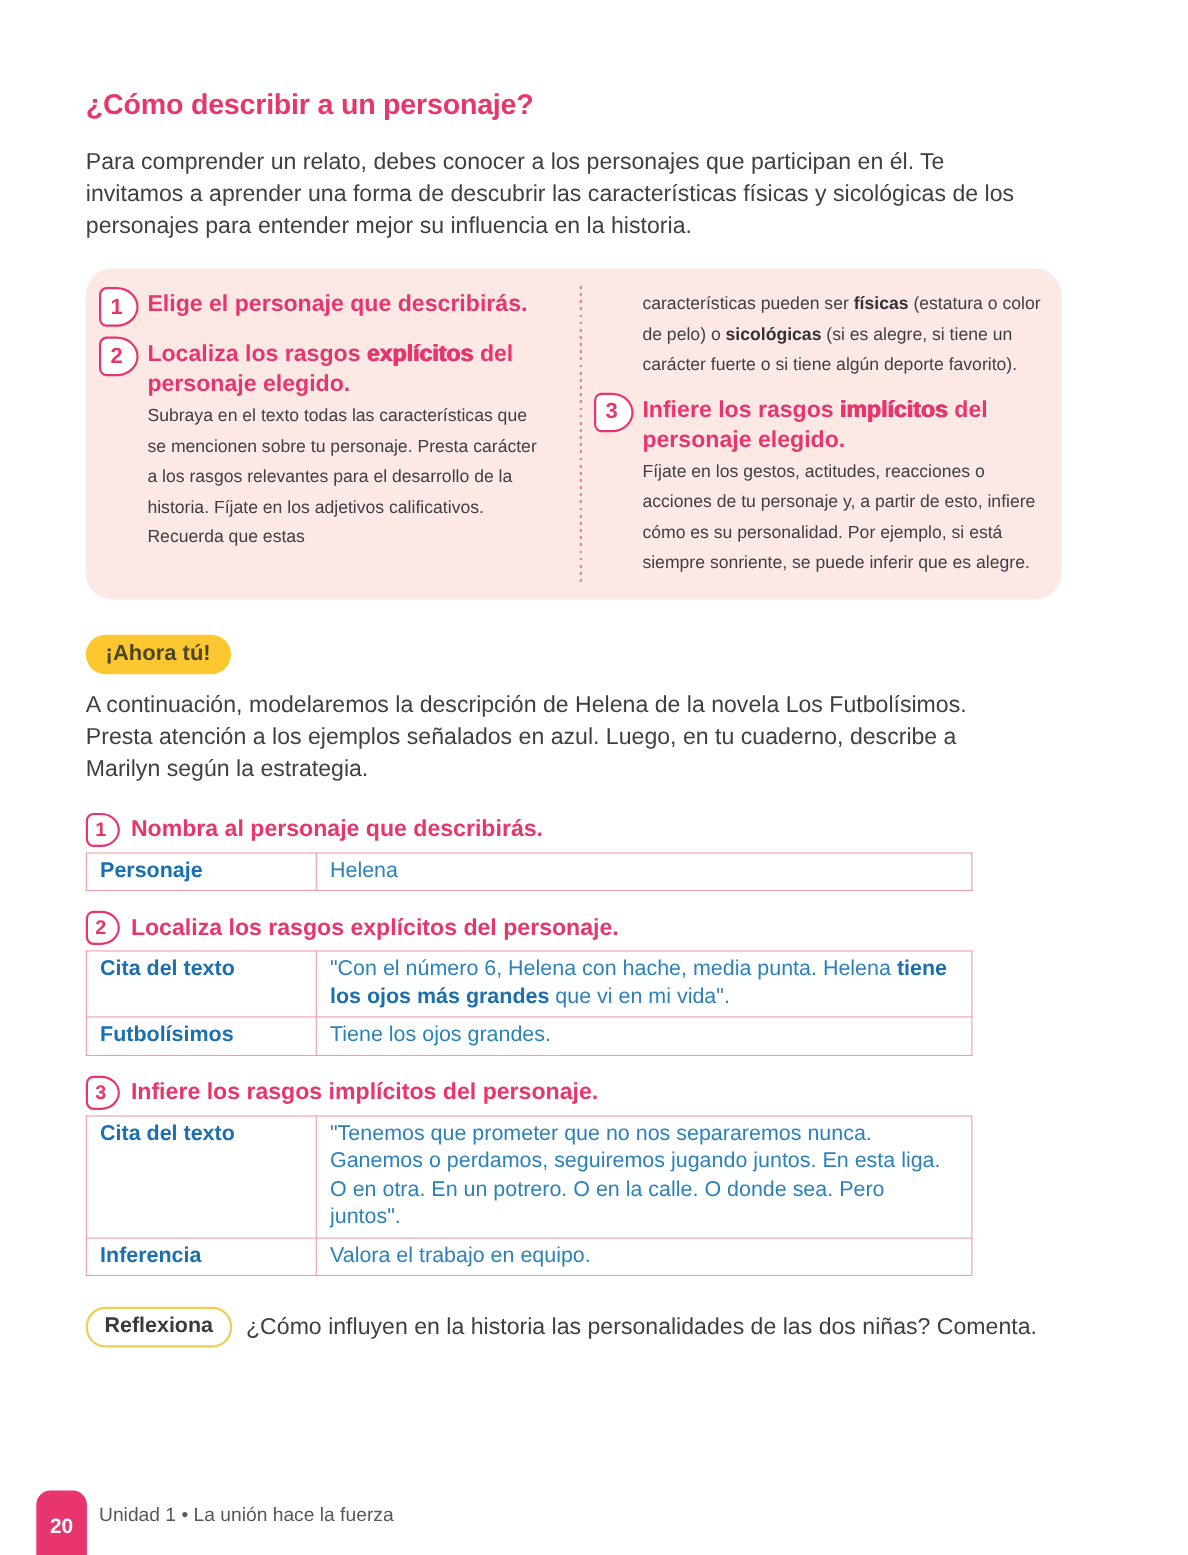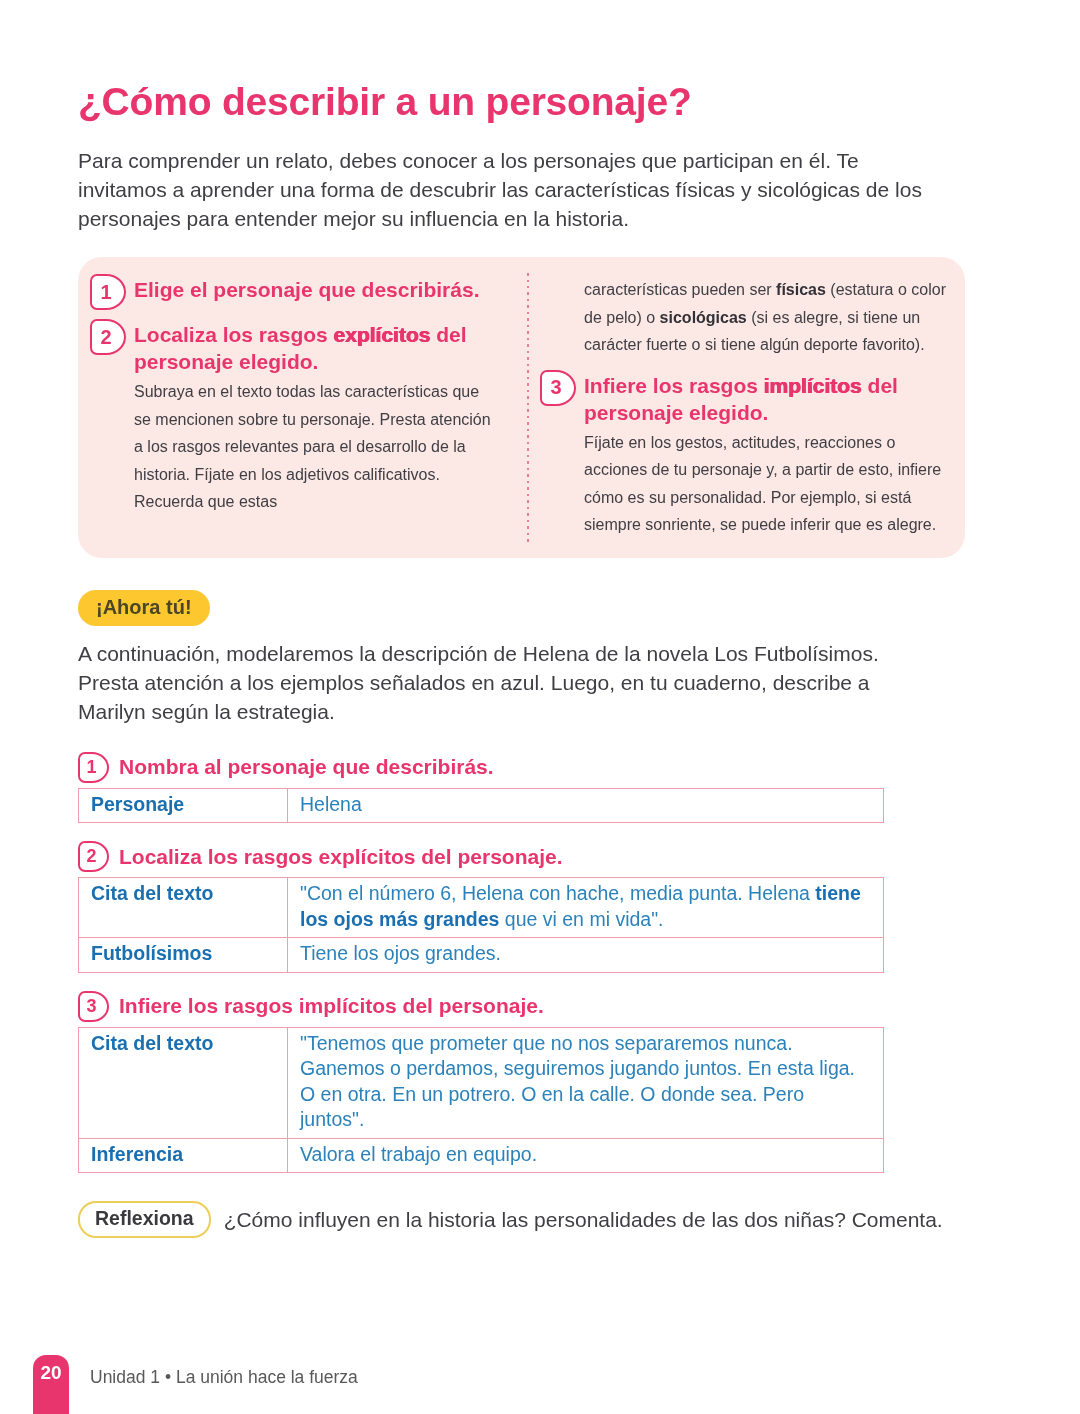--- a/index.html
+++ b/index.html
@@ -6,21 +6,21 @@
   html,body { background:#ffffff; }
   body { font-family:"Liberation Sans", sans-serif; }
   .page {
     position:relative; width:1080px; height:1414px;
     background:#fff; overflow:hidden;
   }
   .content { padding:80px 115px 0 78px; }
 
   
   .page-title {
-    color:var(--accent,#e8356d); font-size:39px; font-weight:bold;
+    color:var(--accent,#e8356d); font-size:26px; font-weight:bold;
     letter-spacing:-0.2px; margin-bottom:22px;
   }
 
   
   .para {
     color:var(--body,#3f3e44); font-size:21px; line-height:29px;
     max-width:852px;
   }
 
   
@@ -91,24 +91,24 @@
   .reflexiona-pill {
     flex:0 0 auto; background:#fff; border:2px solid var(--reflex-border,#ecce58);
     border-radius:18px; padding:4px 15px 6px 15px;
     color:#3a3a3e; font-size:19.5px; font-weight:bold;
   }
   .reflexiona-text { margin-left:13px; color:var(--body,#3f3e44); font-size:21px; }
 
   
   .footer { position:absolute; left:0; right:0; bottom:0; height:60px; }
   .page-num-badge {
-    position:absolute; left:33px; bottom:0; width:36px; height:59px;
+    position:absolute; left:33px; bottom:0; width:46px; height:59px;
     background:var(--accent,#e8356d); border-radius:13px 13px 0 0;
     color:#fff; font-size:19px; font-weight:bold;
-    text-align:center; padding-top:7px;
+    text-align:center; padding-top:23px;
   }
   .footer-label {
     position:absolute; left:90px; bottom:26px;
     color:var(--footer-text,#58585a); font-size:17.5px;
   }
 </style>
 </head>
 <body>
 
 <div class="page">
@@ -125,21 +125,21 @@
         <div class="step">
           <div class="num-badge">1</div>
           <div class="step-content">
             <div class="step-title"><span>Elige el personaje que describirás.</span></div>
           </div>
         </div>
         <div class="step">
           <div class="num-badge">2</div>
           <div class="step-content">
             <div class="step-title"><span>Localiza los rasgos </span><span class="seg-x">explícitos</span><span> del personaje elegido.</span></div>
-            <div class="box-text">Subraya en el texto todas las características que se mencionen sobre tu personaje. Presta atención a los rasgos relevantes para el desarrollo de la historia. Fíjate en los adjetivos calificativos. Recuerda que estas</div>
+            <div class="box-text">Subraya en el texto todas las características que se mencionen sobre tu personaje. Presta carácter a los rasgos relevantes para el desarrollo de la historia. Fíjate en los adjetivos calificativos. Recuerda que estas</div>
           </div>
         </div>
       </div>
 
       <div class="box-col right">
         <div class="box-text cont-text"><span>características pueden ser </span><span class="seg-b">físicas</span><span> (estatura o color de pelo) o </span><span class="seg-b">sicológicas</span><span> (si es alegre, si tiene un carácter fuerte o si tiene algún deporte favorito).</span></div>
         <div class="step">
           <div class="num-badge">3</div>
           <div class="step-content">
             <div class="step-title"><span>Infiere los rasgos </span><span class="seg-x">implícitos</span><span> del personaje elegido.</span></div>

